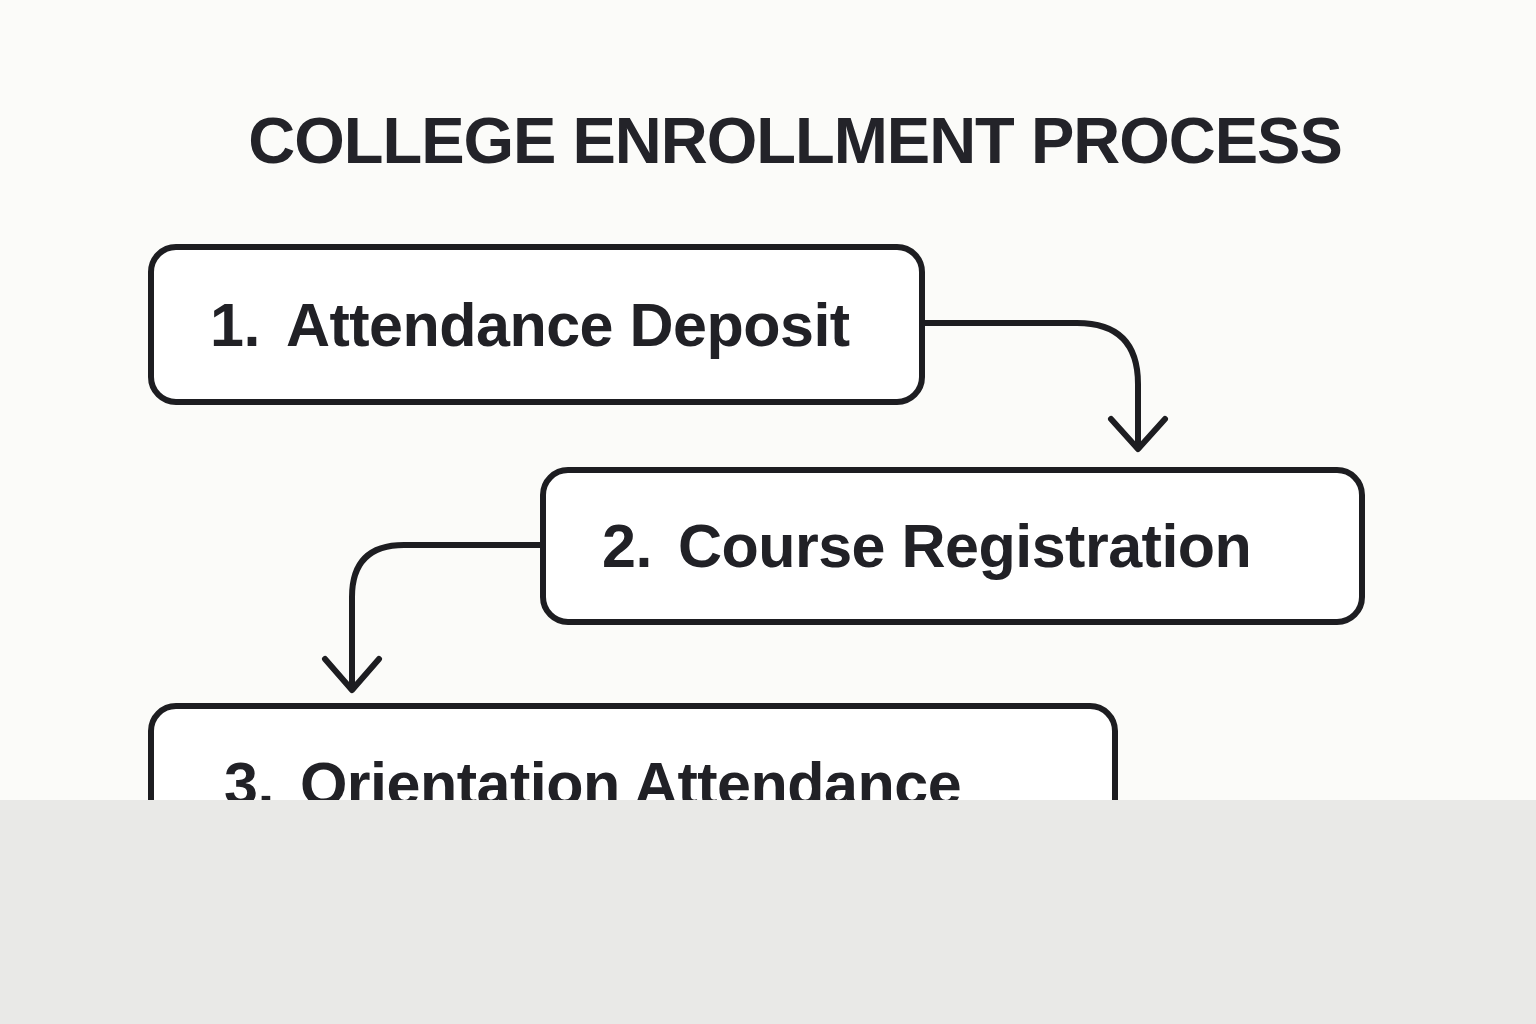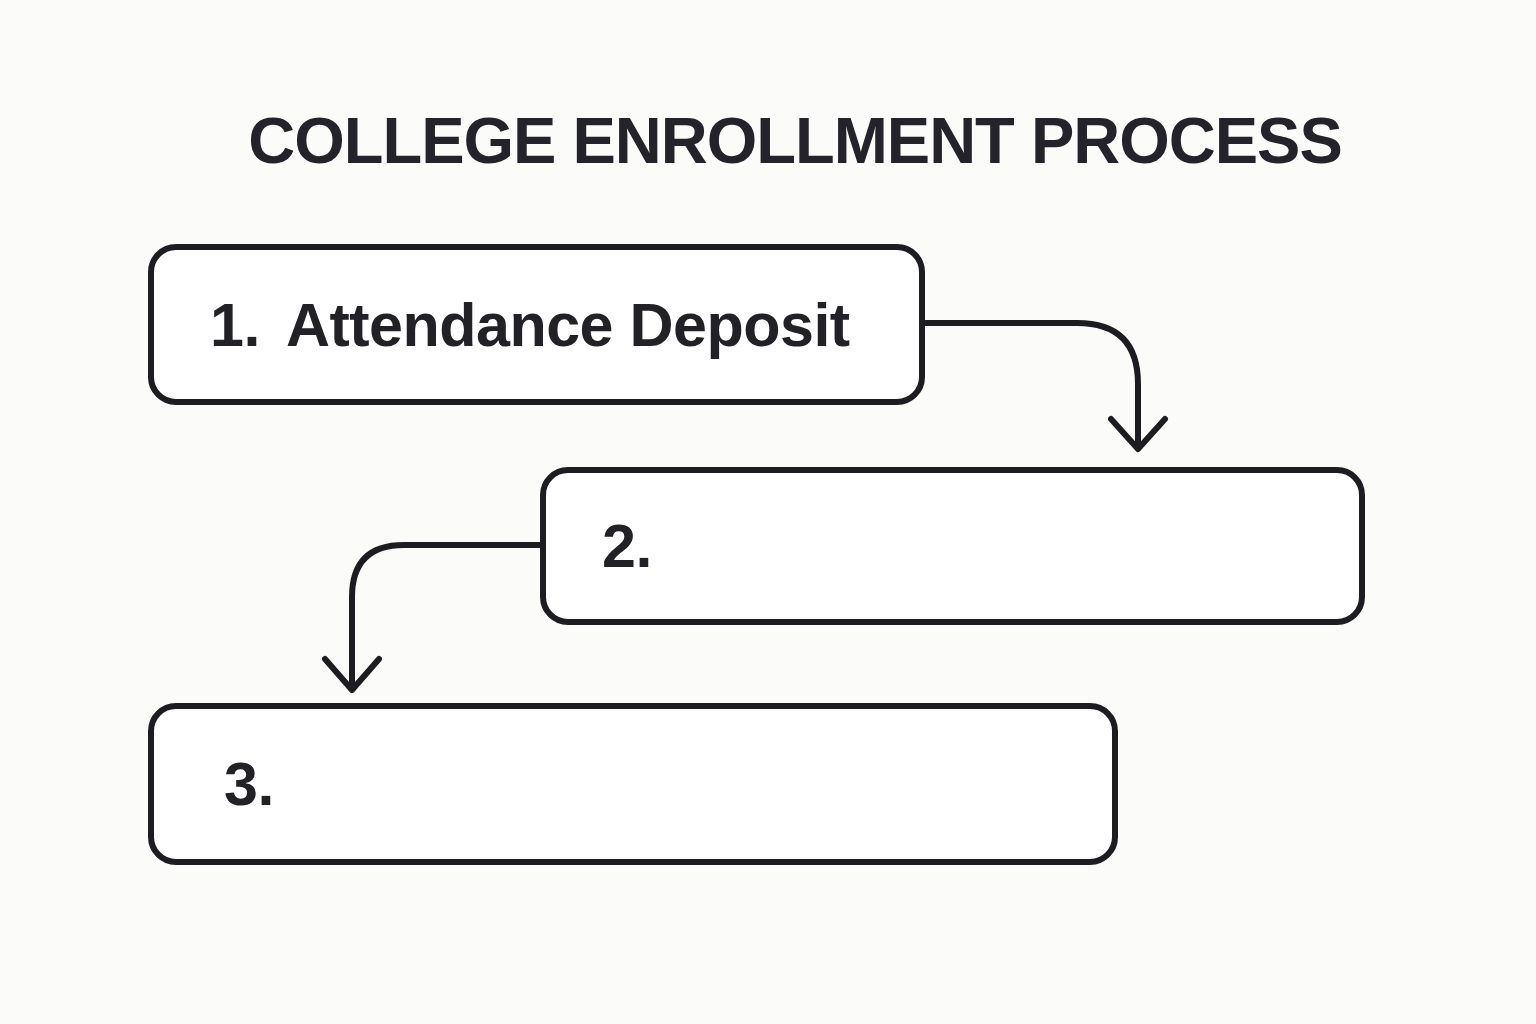--- a/index.html
+++ b/index.html
@@ -4,21 +4,21 @@
 <style>
   html, body {
     margin: 0;
     padding: 0;
     background: #e9e9e7;
     font-family: "Liberation Sans", sans-serif;
   }
   .screen {
     position: relative;
     width: 1536px;
-    height: 1024px;
+    height: 800px;
     background: #fbfbf9;
     overflow: hidden;
   }
   .diagram-title {
     position: absolute;
     left: 0;
     top: 103px;
     width: 1590px;            
     text-align: center;
     font-size: 65px;
@@ -84,19 +84,21 @@
     </g>
   </svg>
 
   <div class="step-box box-1">
     <span class="step-number">1.</span>
     <span class="step-label">Attendance Deposit</span>
   </div>
 
   <div class="step-box box-2">
     <span class="step-number">2.</span>
+    <span class="step-label">Course Registration</span>
   </div>
 
   <div class="step-box box-3">
     <span class="step-number">3.</span>
+    <span class="step-label">Orientation Attendance</span>
   </div>
 
 </div>
 
 </body></html>

